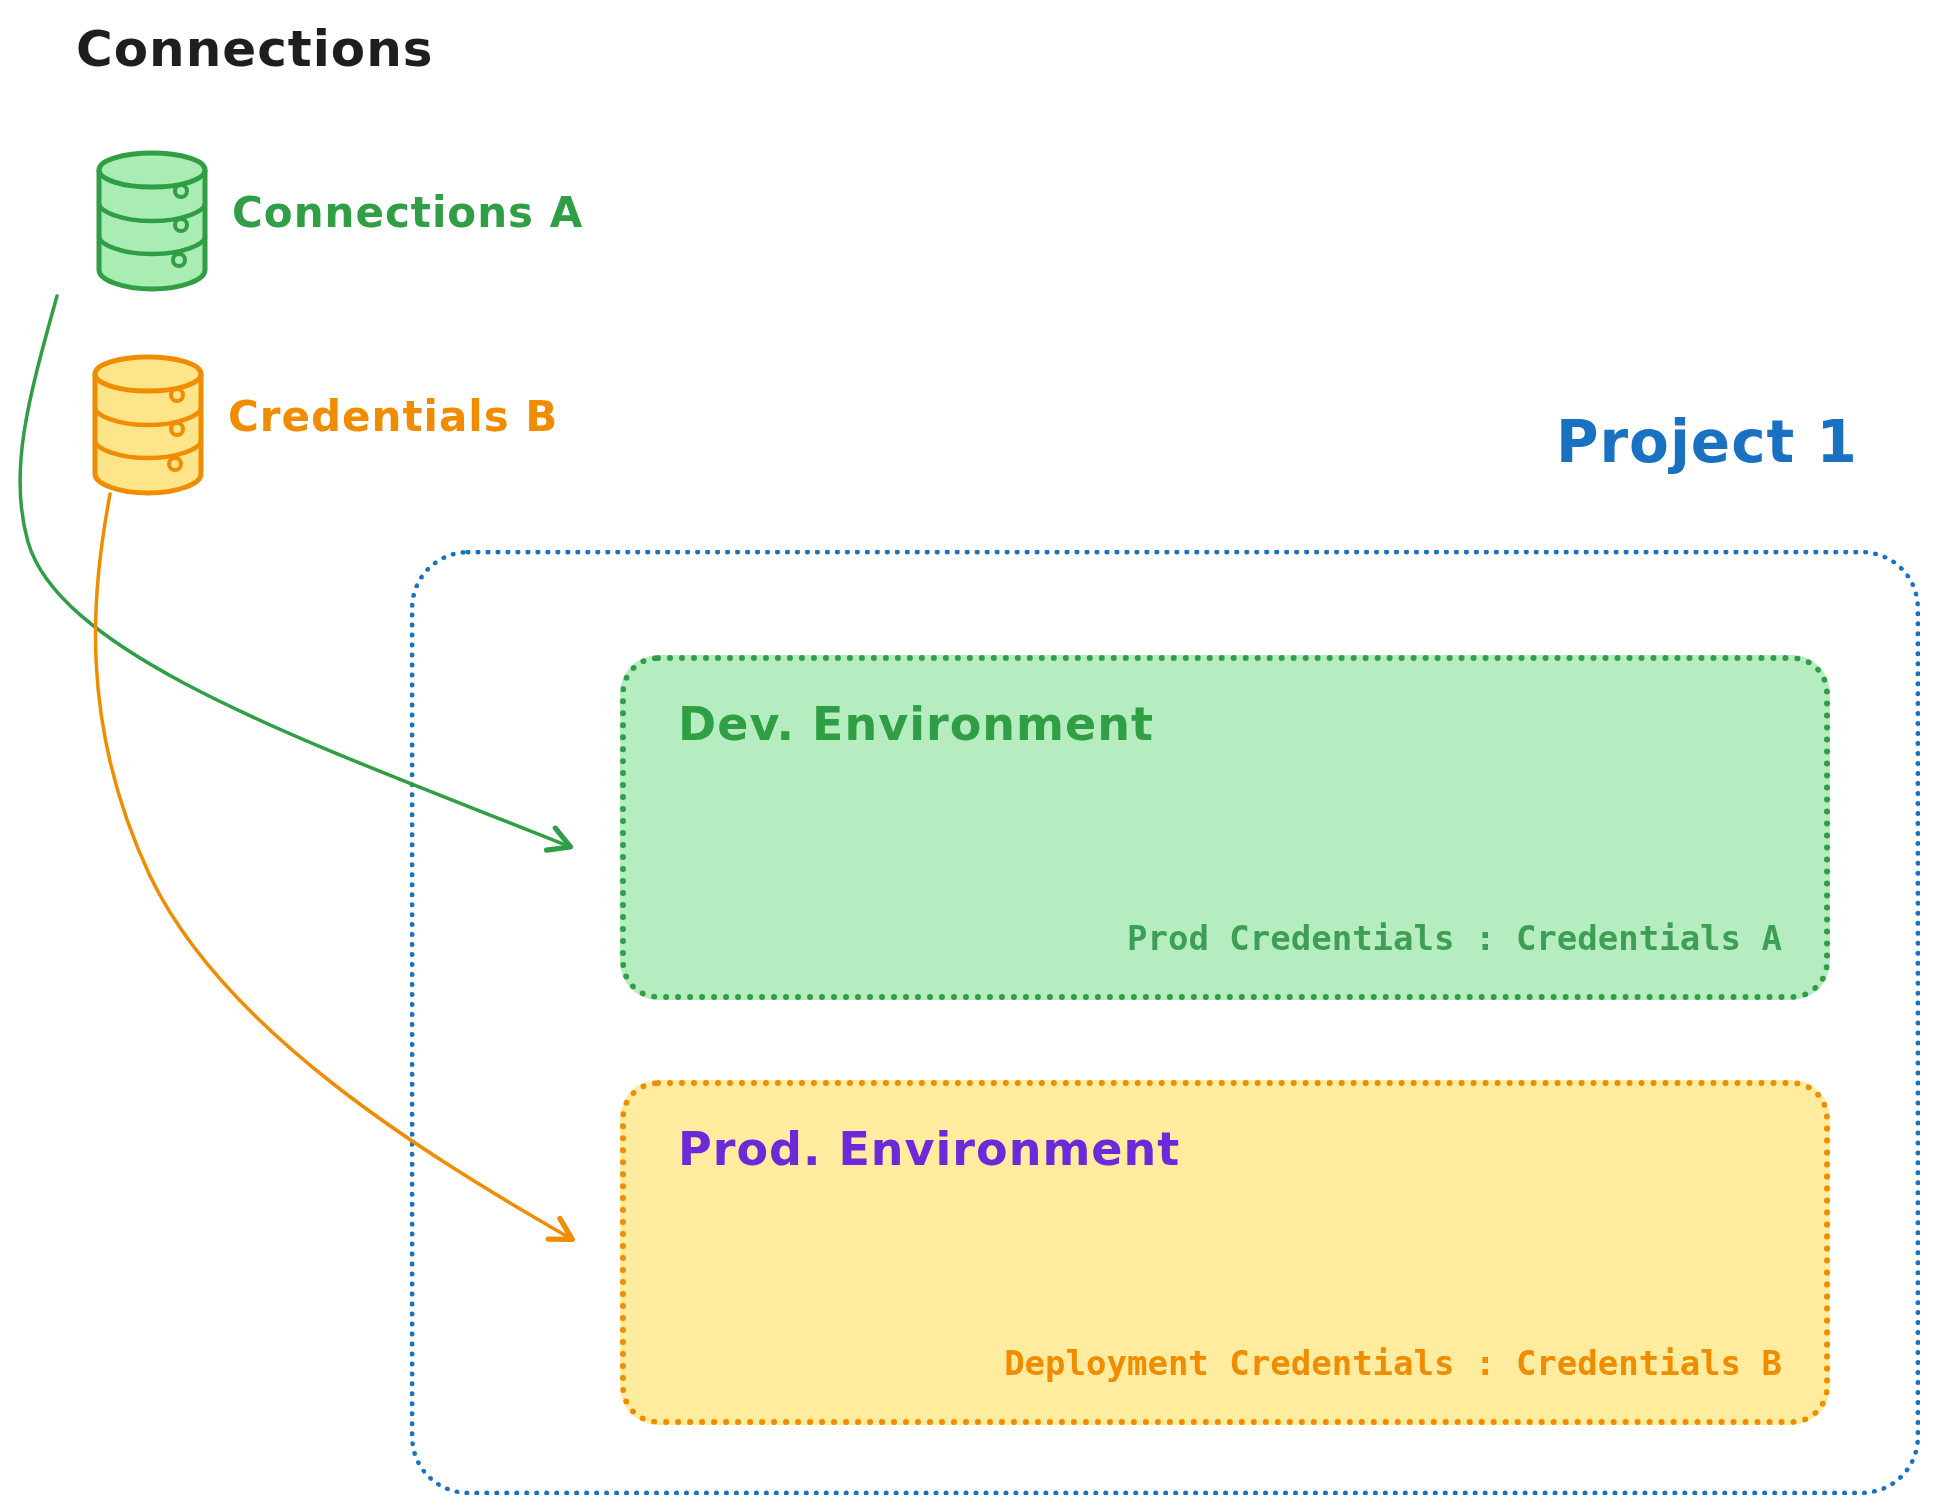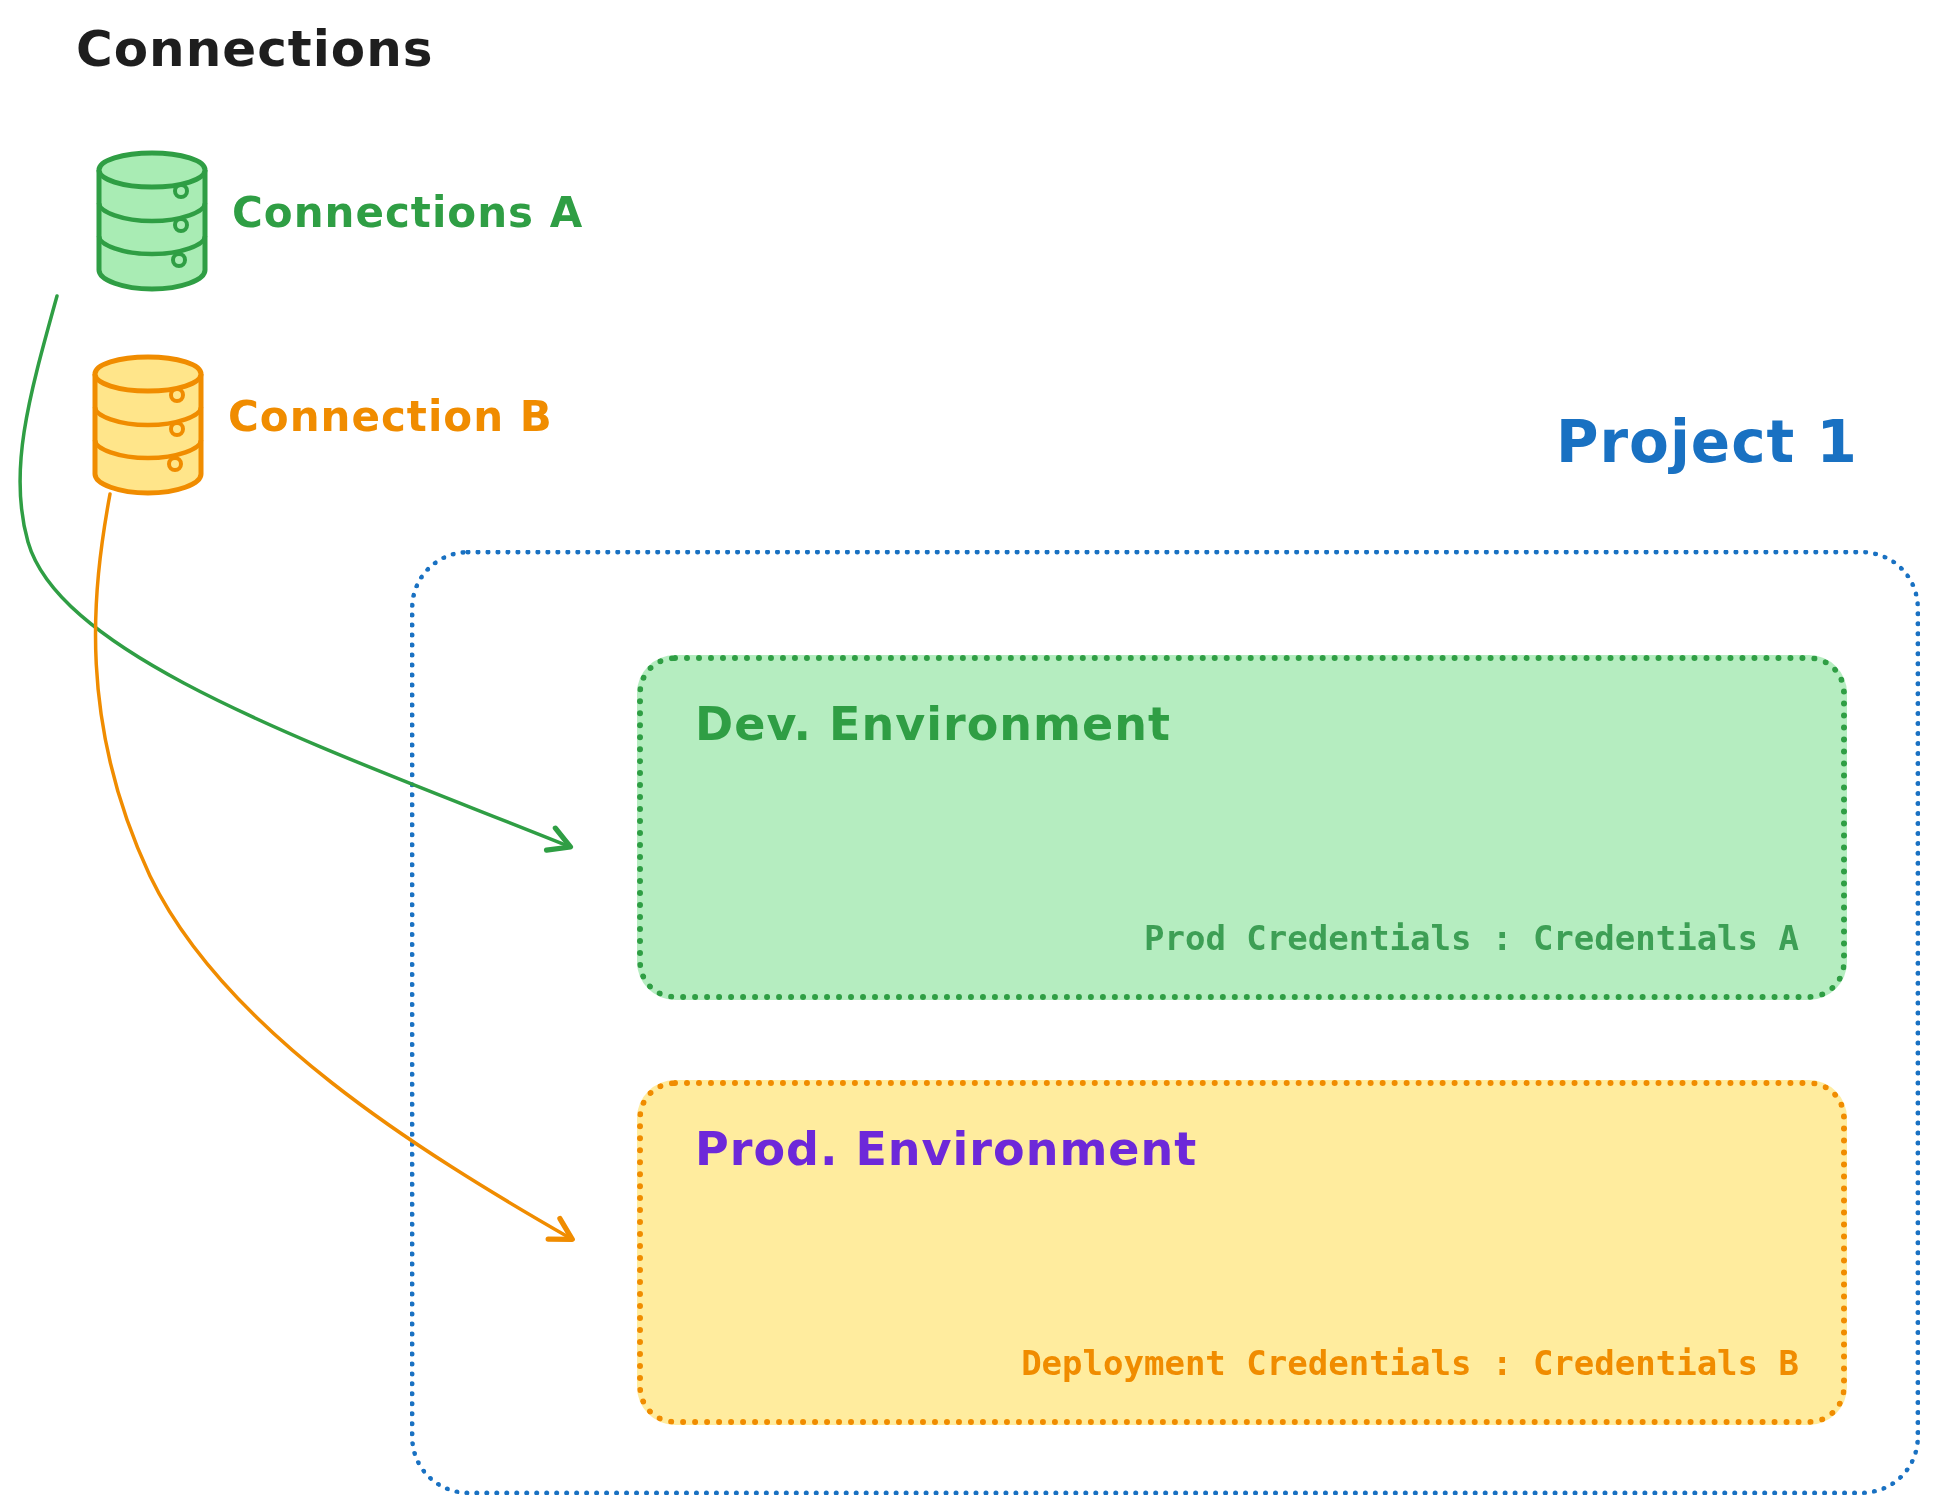--- a/index.html
+++ b/index.html
@@ -52,21 +52,21 @@
   .project-box {
     left: 410px; top: 550px;
     width: 1510px; height: 945px;
     border: 5px dotted #1971c2;
     border-radius: 58px;
     box-sizing: border-box;
     background: transparent;
   }
   .env-box {
     position: absolute;
-    left: 222px;
+    left: 205px;
     width: 1210px; height: 345px;
     border-radius: 38px;
     box-sizing: border-box;
   }
   .env-dev {
     top: 100px;
     background: #b5edc0;
     border: 6px dotted #2f9e44;
   }
   .env-prod {
@@ -125,21 +125,21 @@
   <svg class="abs cyl cyl-b" viewBox="0 0 120 145">
     <path d="M7,22 L7,122 C7,132 31,141 60,141 C89,141 113,132 113,122 L113,22" fill="#ffe58a" stroke="#f08c00" stroke-width="5" stroke-linejoin="round"></path>
     <ellipse cx="60" cy="22" rx="53" ry="17" fill="#ffe58a" stroke="#f08c00" stroke-width="5"></ellipse>
     <path d="M7,55 C7,64 31,73 60,73 C89,73 113,64 113,55" fill="none" stroke="#f08c00" stroke-width="4.5"></path>
     <path d="M7,88 C7,97 31,106 60,106 C89,106 113,97 113,88" fill="none" stroke="#f08c00" stroke-width="4.5"></path>
     <circle cx="89" cy="43" r="6" fill="none" stroke="#f08c00" stroke-width="4"></circle>
     <circle cx="89" cy="77" r="6" fill="none" stroke="#f08c00" stroke-width="4"></circle>
     <circle cx="87" cy="112" r="6" fill="none" stroke="#f08c00" stroke-width="4"></circle>
   </svg>
 
-  <div class="abs conn-label conn-label-b">Connection B</div>
+  <div class="abs conn-label conn-label-b">Credentials B</div>
 
   <div class="abs project-label">Project 1</div>
 
   <div class="abs project-box">
 
     <div class="env-box env-dev">
       <div class="env-title">Dev. Environment</div>
       <div class="env-credentials">Prod Credentials : Credentials A</div>
     </div>
 

